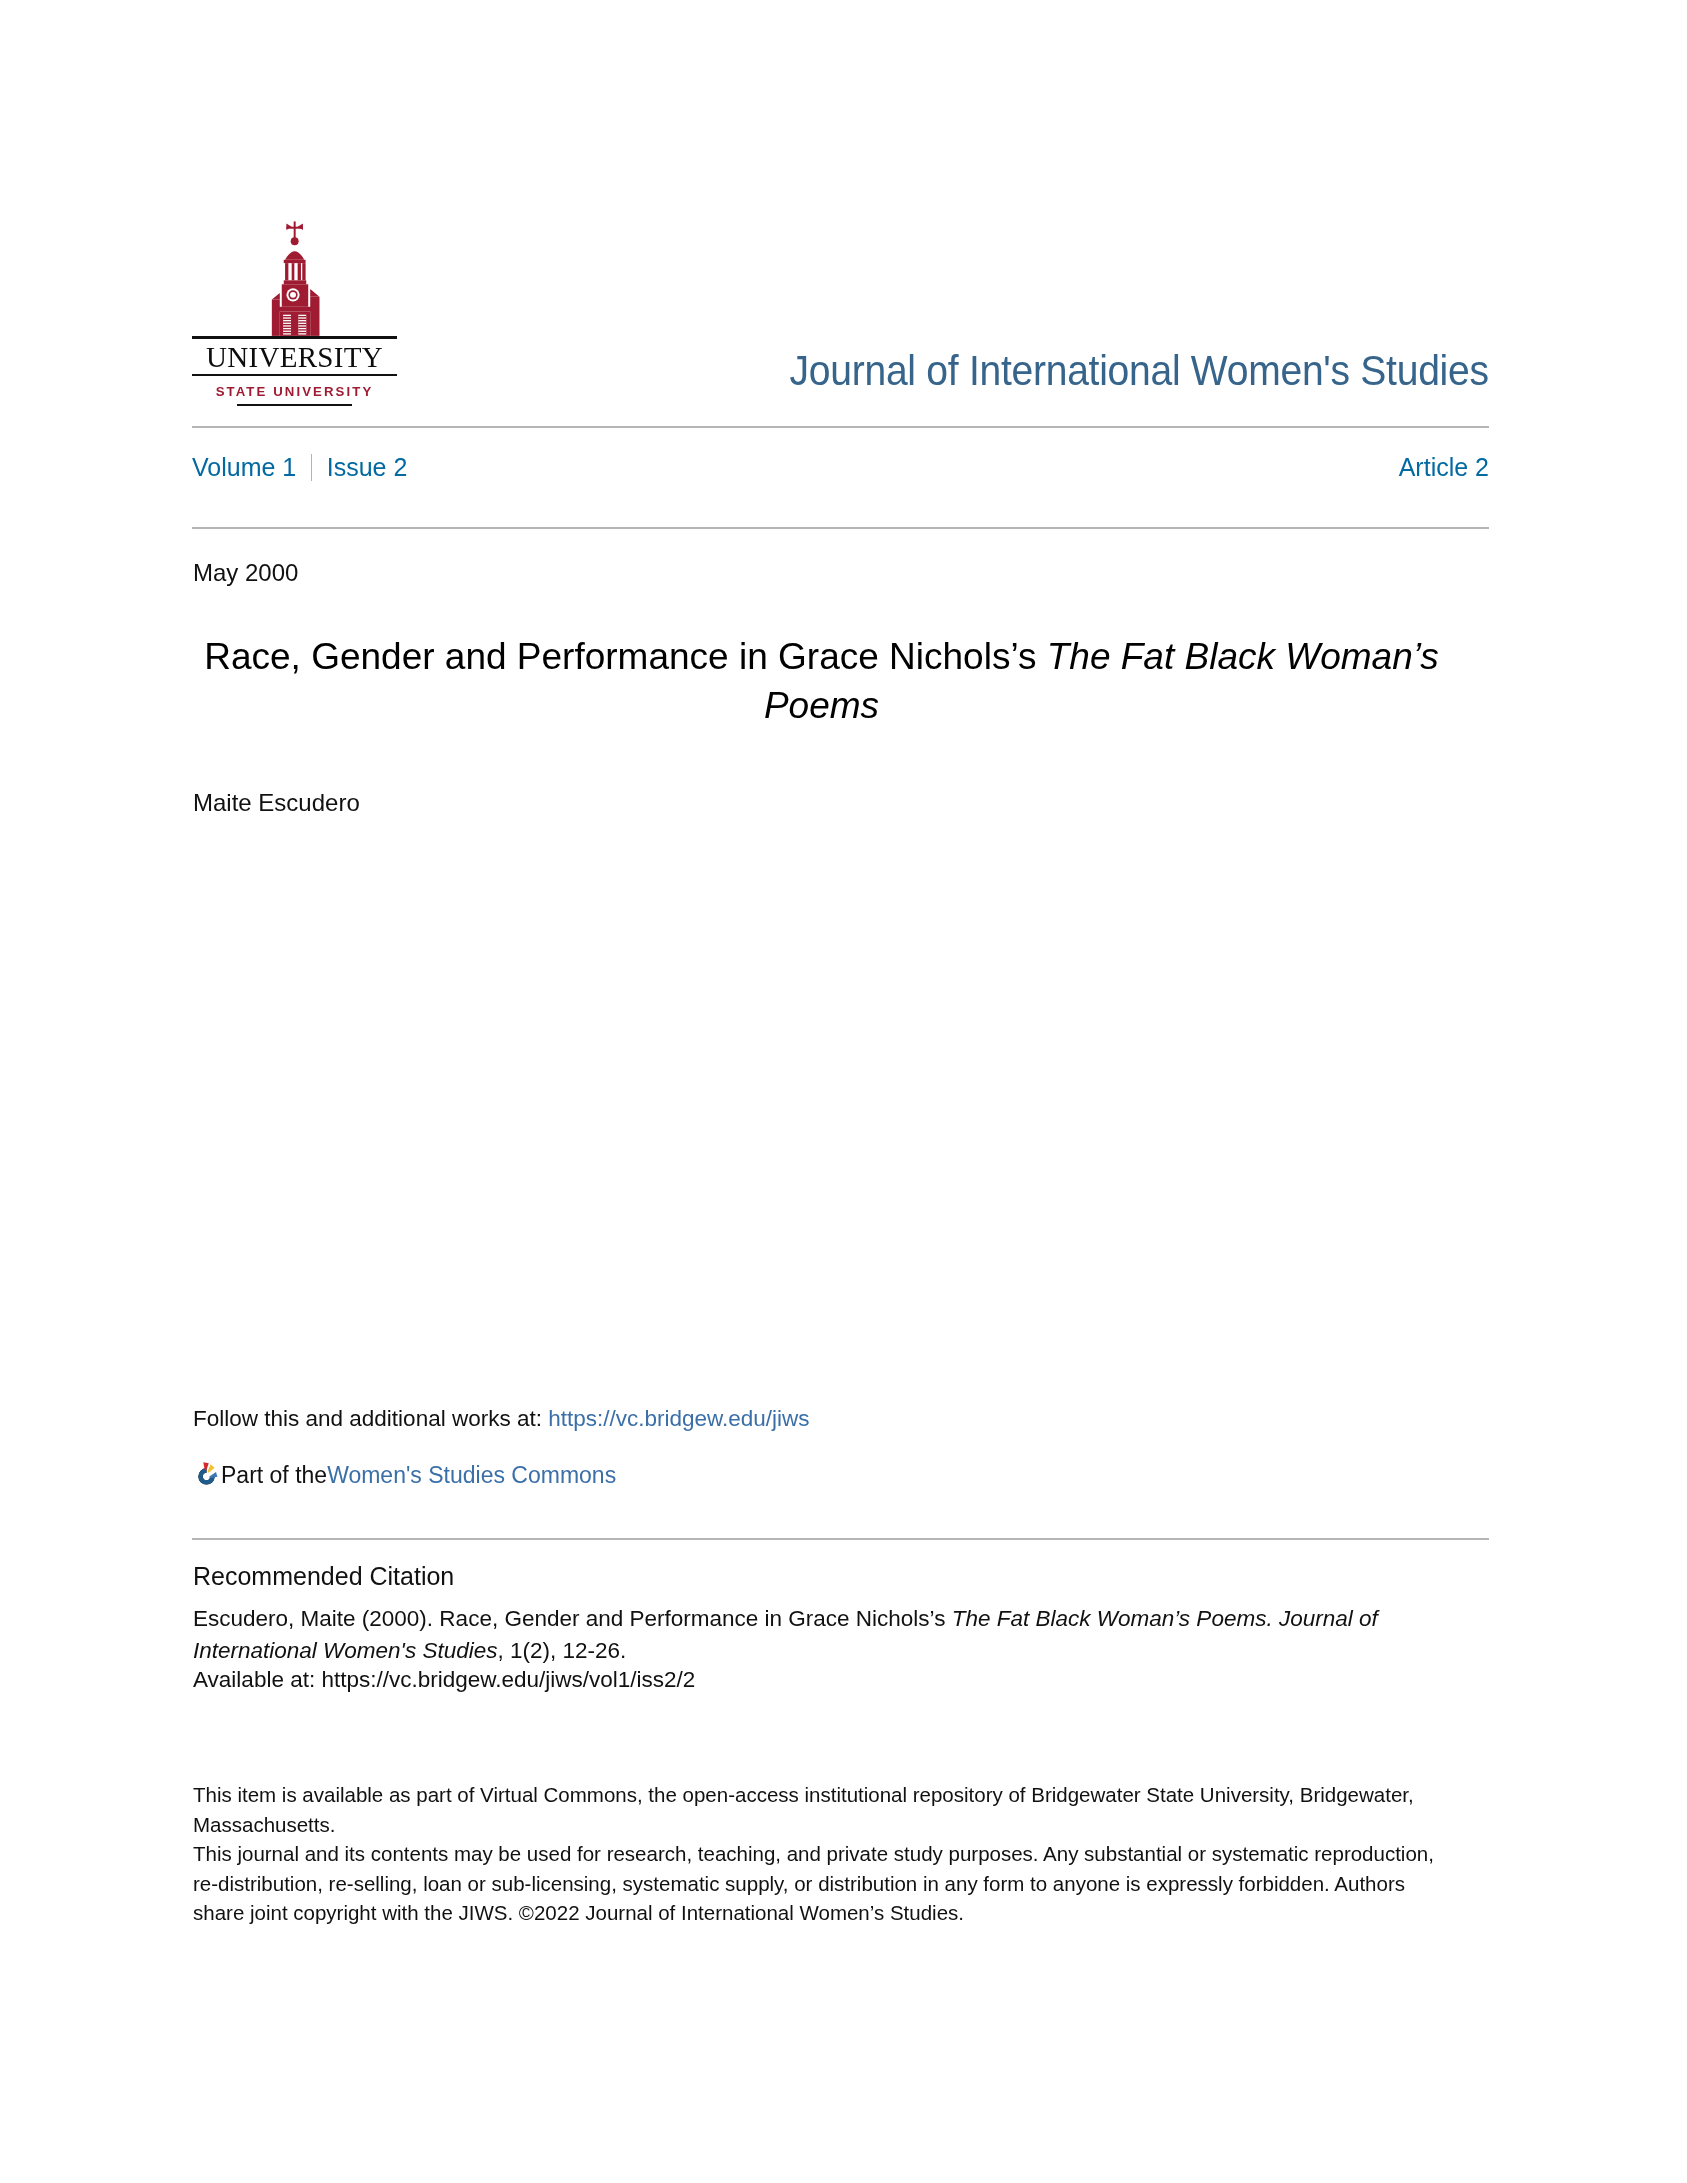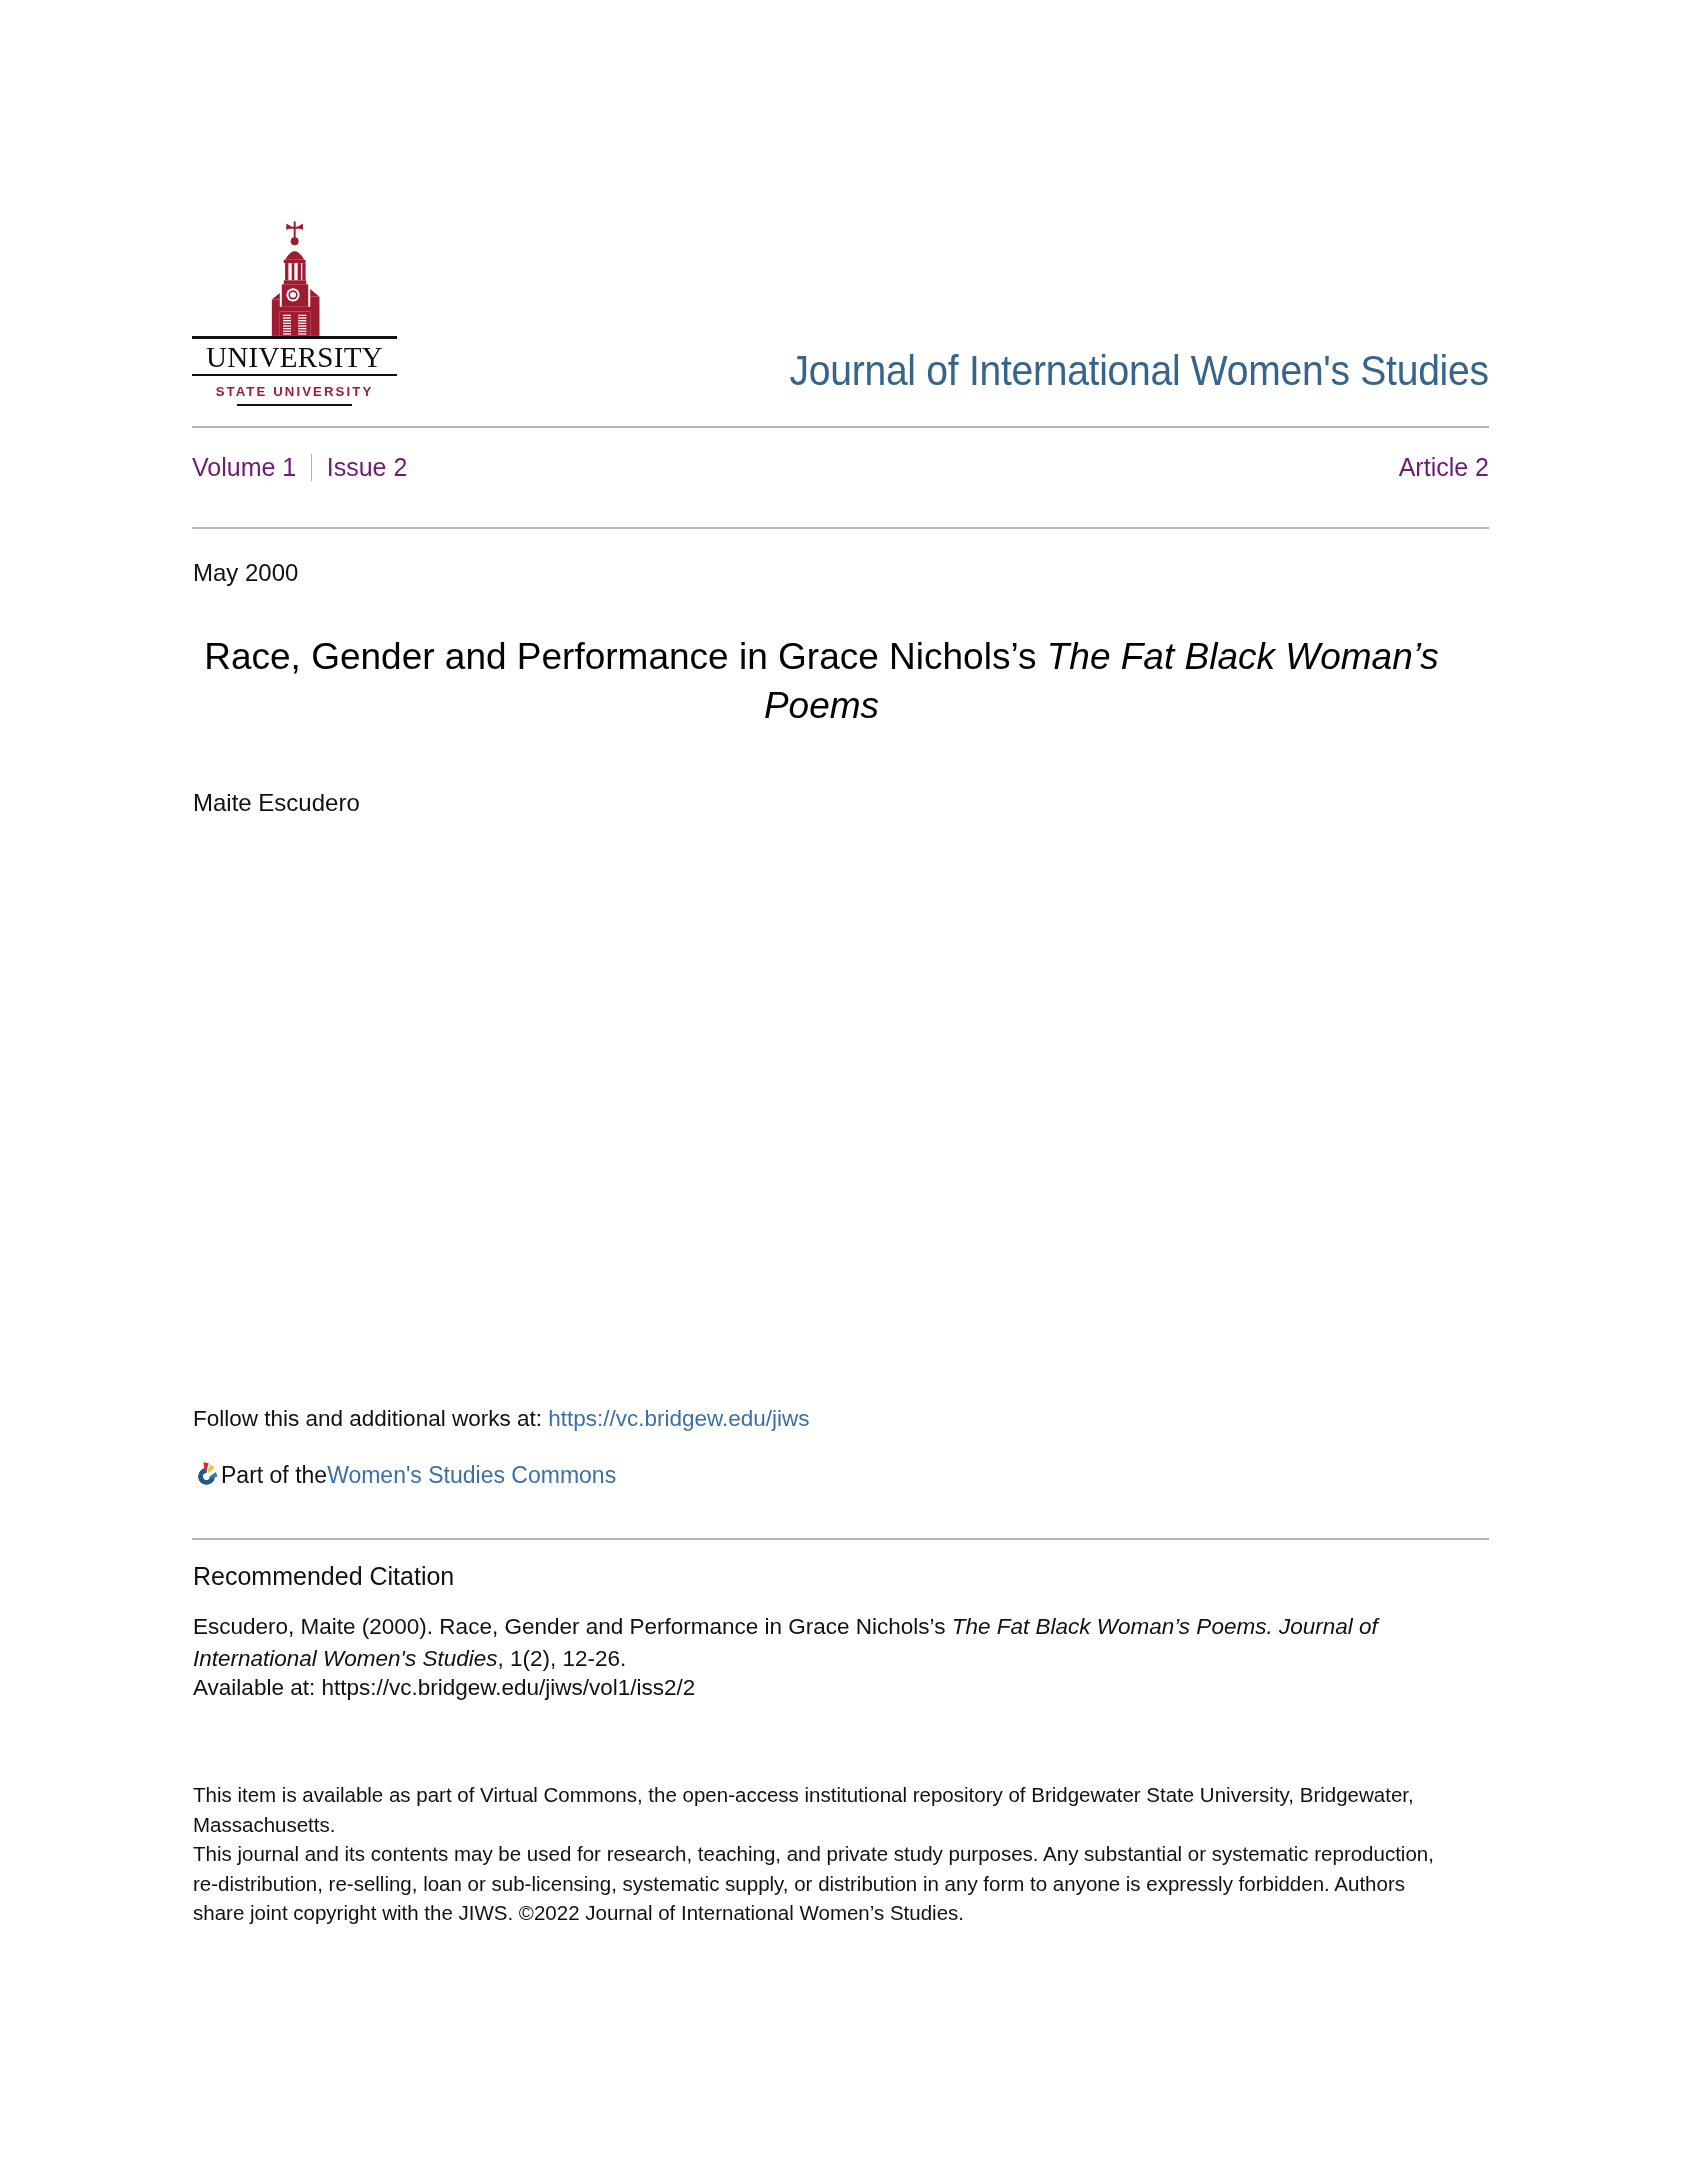--- a/index.html
+++ b/index.html
@@ -112,21 +112,21 @@
   .rule-bottom { top: 1538px; }
 
   
   .issue-bar {
     position: absolute;
     left: 192px;
     top: 453px;
     width: 1297px;
     display: flex;
     justify-content: space-between;
-    color: #701a75;
+    color: #0369a1;
     font-size: 25px;
   }
   .issue-left {
     display: flex;
     align-items: center;
     gap: 14.6px;
   }
   .issue-sep {
     display: inline-block;
     width: 1.3px;
@@ -192,21 +192,21 @@
   
   .citation {
     position: absolute;
     left: 193px;
     top: 1562px;
     width: 1297px;
   }
   .citation-heading {
     font-size: 25px;
     color: #111111;
-    margin-bottom: 20px;
+    margin-bottom: 12px;
   }
   .citation-body {
     font-size: 22.5px;
     line-height: 1.42;
     color: #111111;
     width: 1211px;
   }
   .citation-body i { font-style: italic; }
   .citation-avail { font-size: 22.5px; color: #111111; }
 

